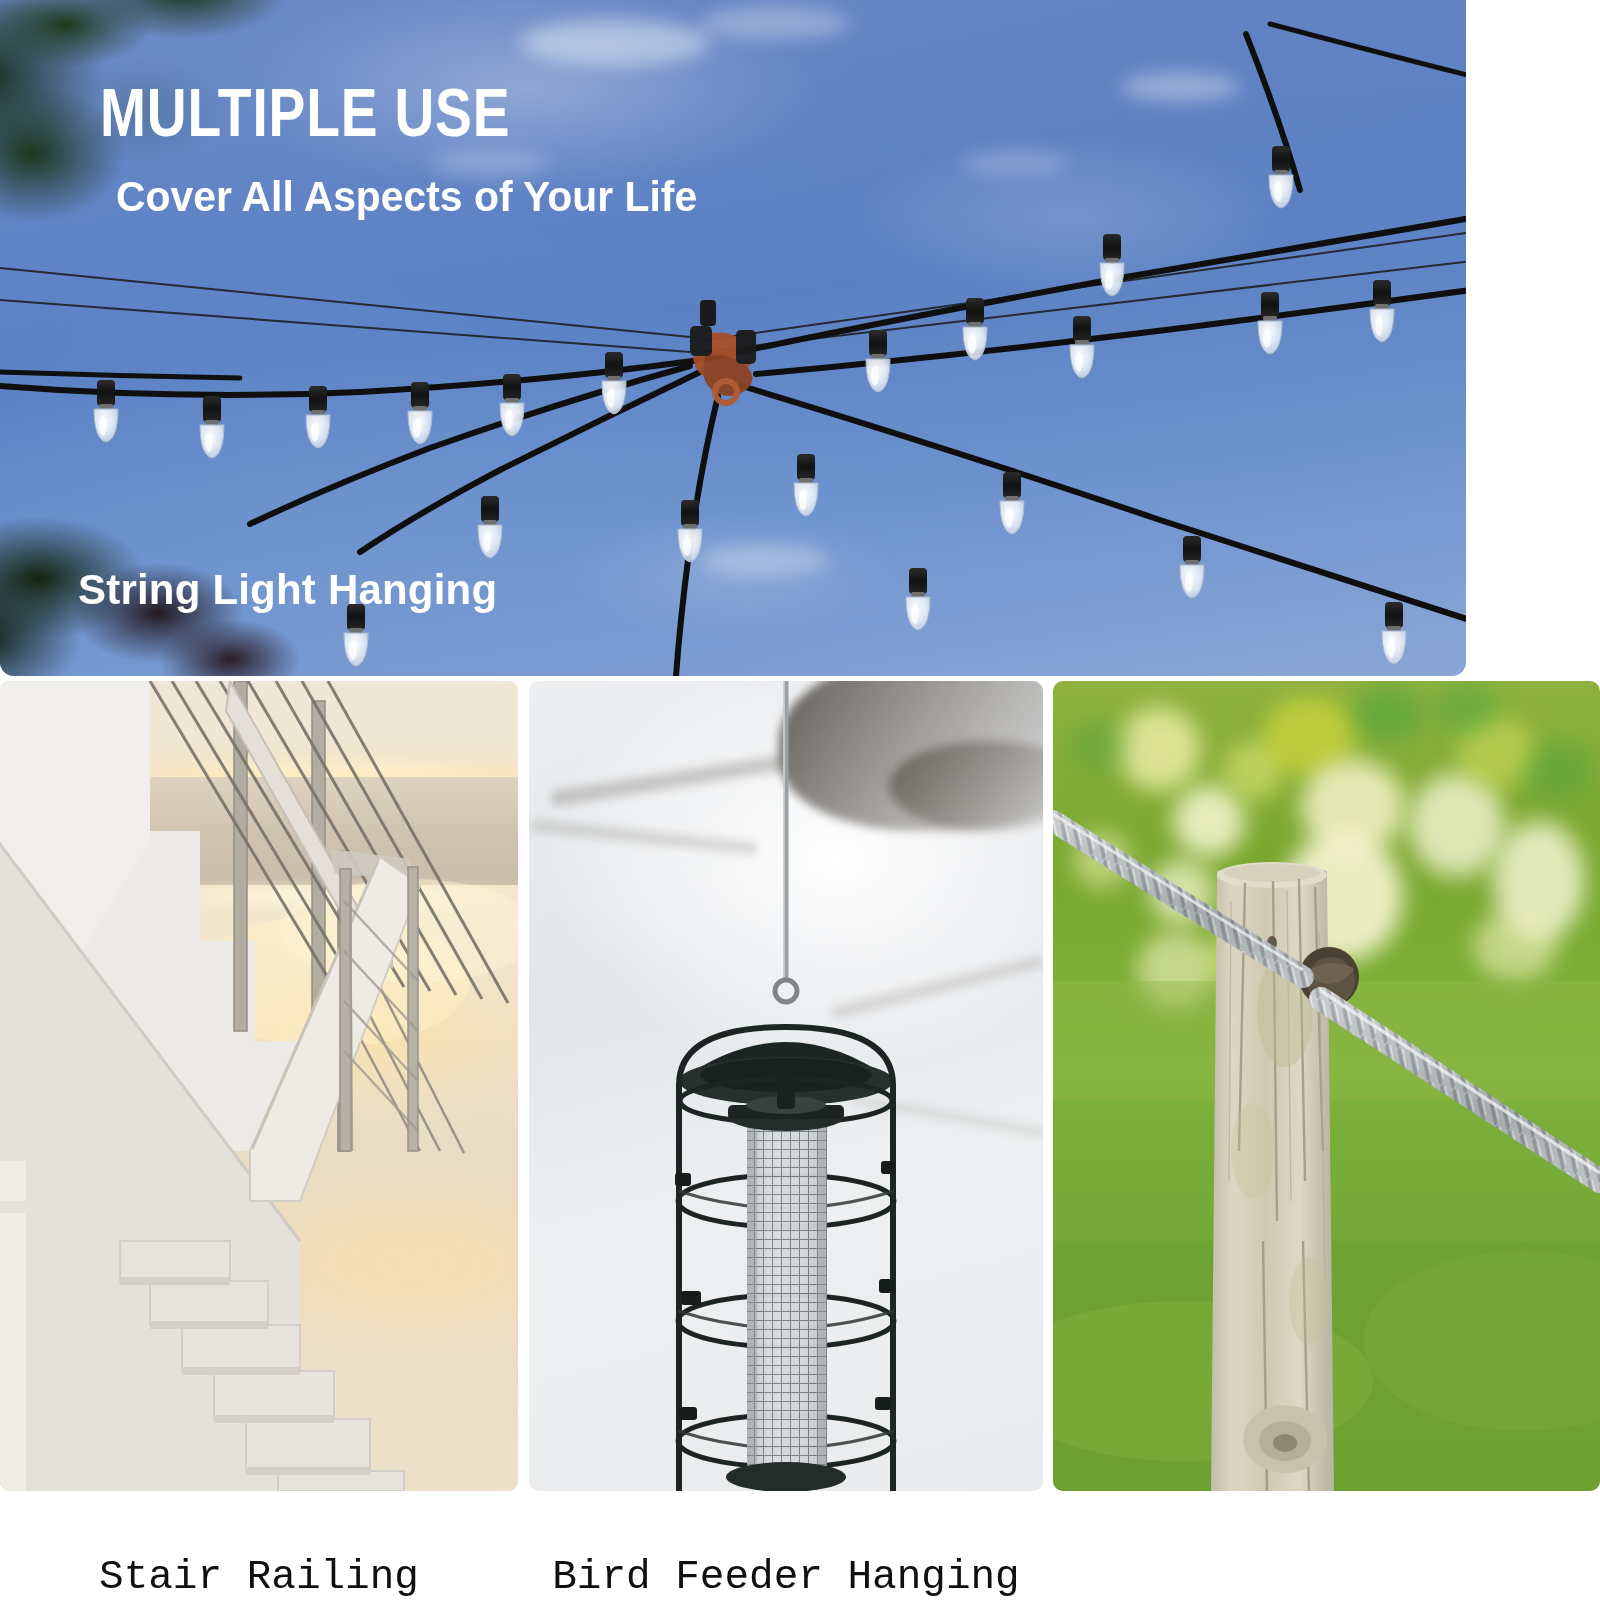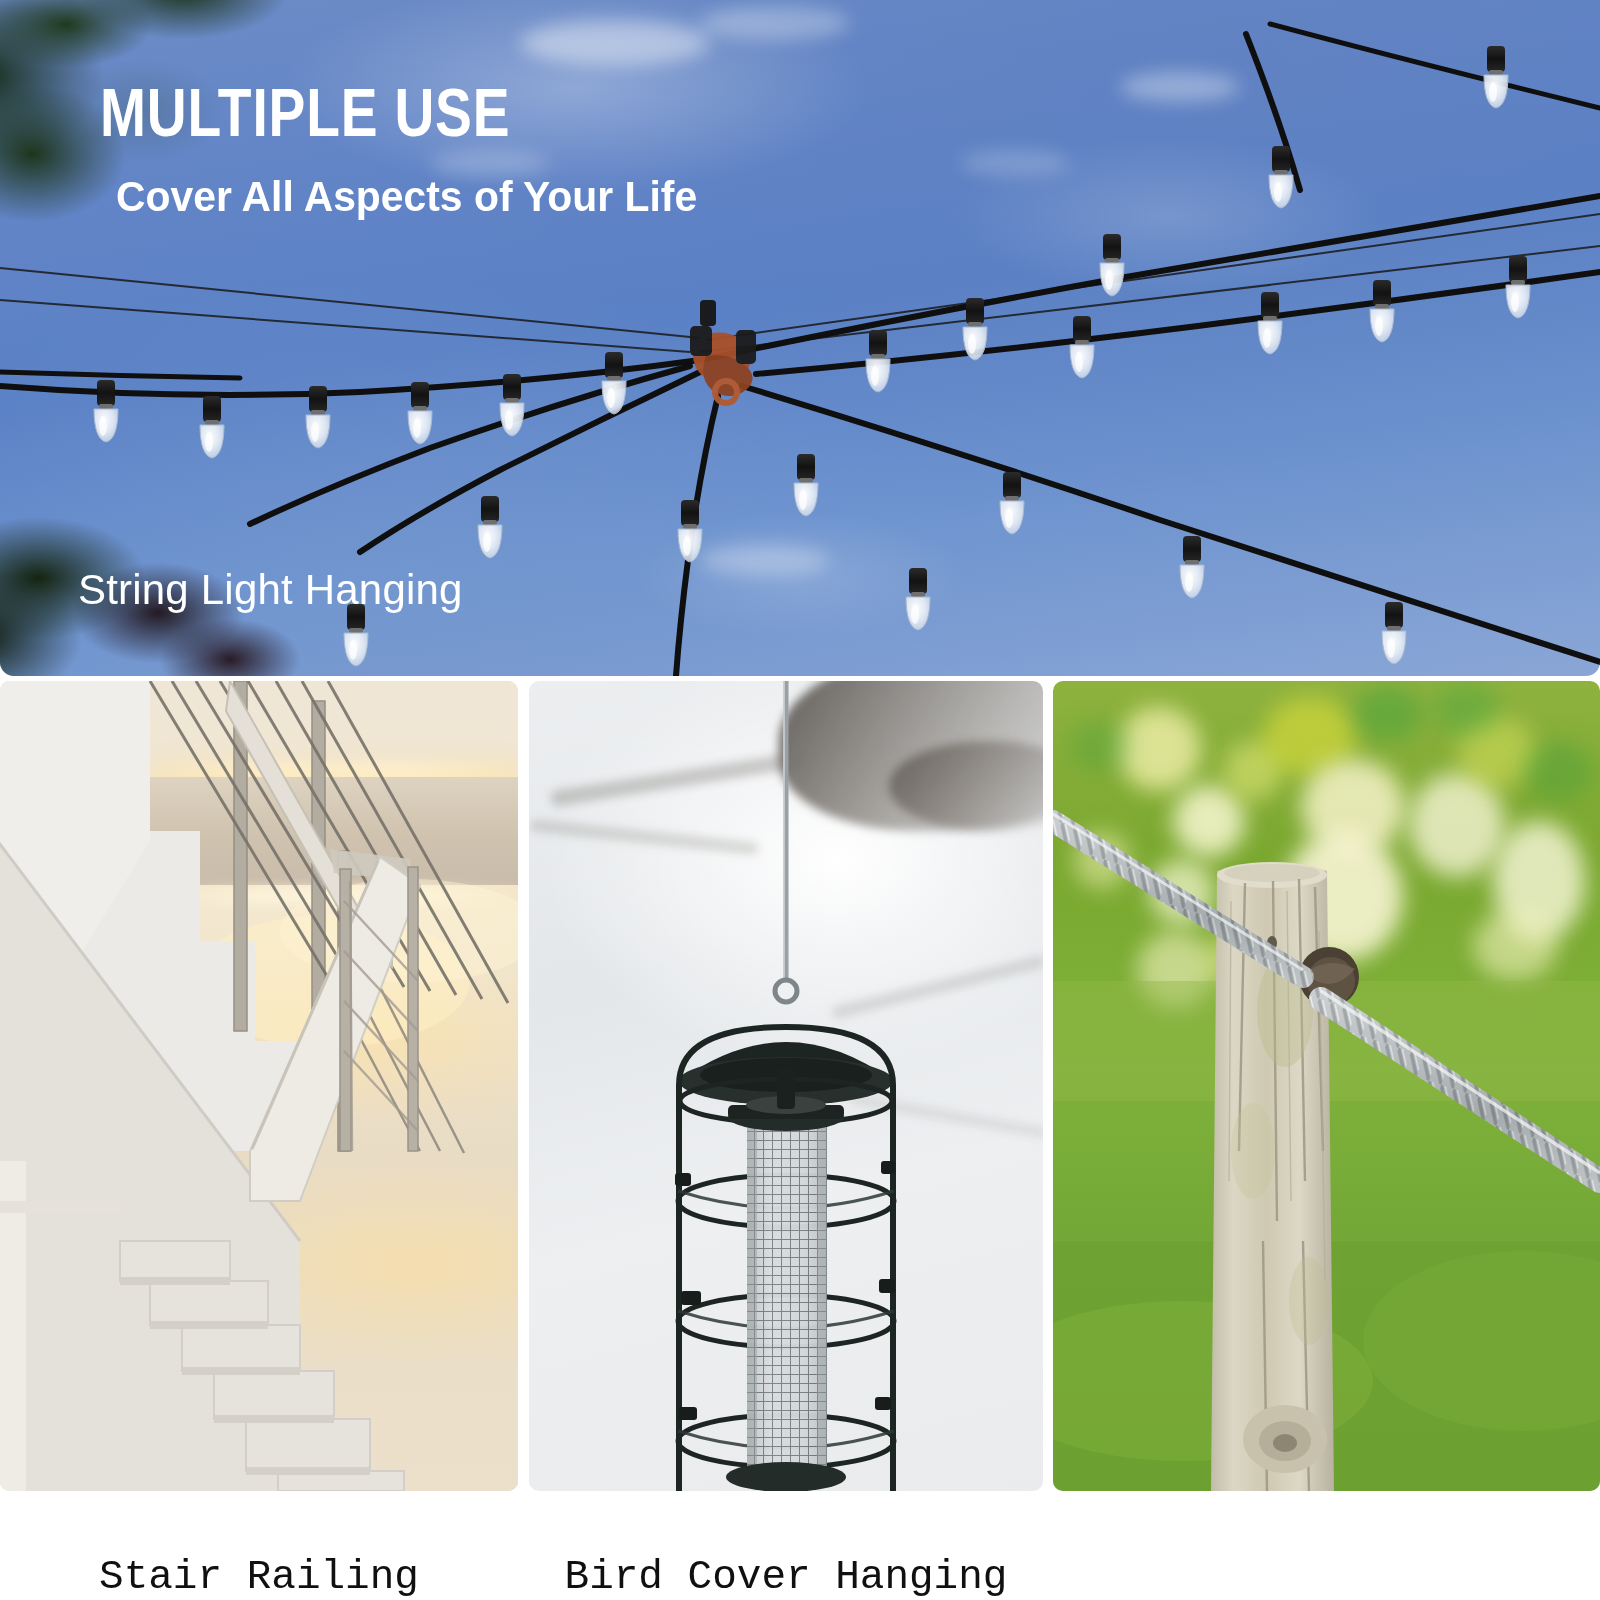--- a/index.html
+++ b/index.html
@@ -7,21 +7,21 @@
   body{
     width:1600px;height:1600px;
     background:#ffffff;
     font-family:"Liberation Sans","DejaVu Sans",sans-serif;
     overflow:hidden;
   }
   .page{position:relative;width:1600px;height:1600px;background:#fff;}
 
   
   .hero{
-    position:absolute;left:0;top:0;width:1600px;height:676px;
+    position:absolute;left:0;top:0;width:1466px;height:676px;
     overflow:hidden;border-radius:0 0 14px 14px;
     background:
       radial-gradient(ellipse 900px 520px at 24% 88%, rgba(118,152,206,.55), rgba(118,152,206,0) 62%),
       radial-gradient(ellipse 1200px 700px at 78% 10%, rgba(96,128,190,.45), rgba(96,128,190,0) 70%),
       linear-gradient(172deg,#6d8cc6 0%,#6184c6 26%,#5a81c6 46%,#6d93cf 70%,#8aa6d6 100%);
   }
   .hero-sheen{
     position:absolute;inset:0;
     background:
       radial-gradient(ellipse 420px 150px at 36% 13%, rgba(255,255,255,.28), rgba(255,255,255,0) 70%),
@@ -61,21 +61,21 @@
     line-height:1.02;margin:0;
     transform:scaleX(.80);transform-origin:left center;
     white-space:nowrap;
   }
   .hero-sub{
     font-size:43px;font-weight:700;color:#fff;margin:24px 0 0 16px;
     transform:scaleX(.95);transform-origin:left center;white-space:nowrap;
   }
   .hero-caption{
     position:absolute;left:78px;top:566px;z-index:6;
-    font-size:42px;color:#fff;font-weight:400;letter-spacing:.2px;
+    font-size:42px;color:#fff;font-weight:700;letter-spacing:.2px;
     white-space:nowrap;
   }
 
   
   .row{position:absolute;left:0;top:681px;width:1600px;height:810px;}
   .card{position:absolute;top:0;height:810px;overflow:hidden;border-radius:10px;}
   .card.c1{left:0;width:518px;}
   .card.c2{left:529px;width:514px;}
   .card.c3{left:1053px;width:547px;}
 
@@ -549,16 +549,16 @@
           <path d="M268 318 L547 500" stroke="url(#braid)" stroke-width="24" fill="none" stroke-linecap="round"></path>
           <path d="M268 318 L547 500" stroke="url(#steel)" stroke-width="24" fill="none" opacity=".35" stroke-linecap="round"></path>
           <path d="M268 310 L547 492" stroke="#f4f6f7" stroke-width="3.5" fill="none" opacity=".72"></path>
         </g>
       </svg>
     </div>
   </div>
 
   <div class="cap-row">
     <div class="cap k1">Stair Railing</div>
-    <div class="cap k2">Bird Cover Hanging</div>
+    <div class="cap k2">Bird Feeder Hanging</div>
   </div>
 
 </div>
 
 </body></html>

